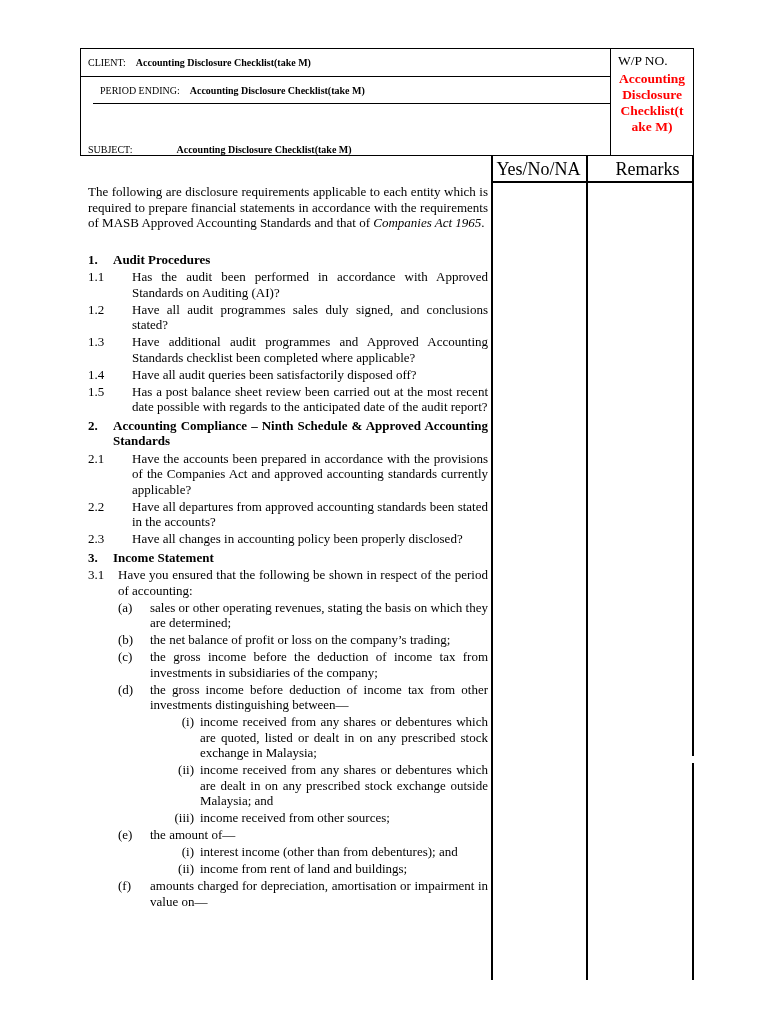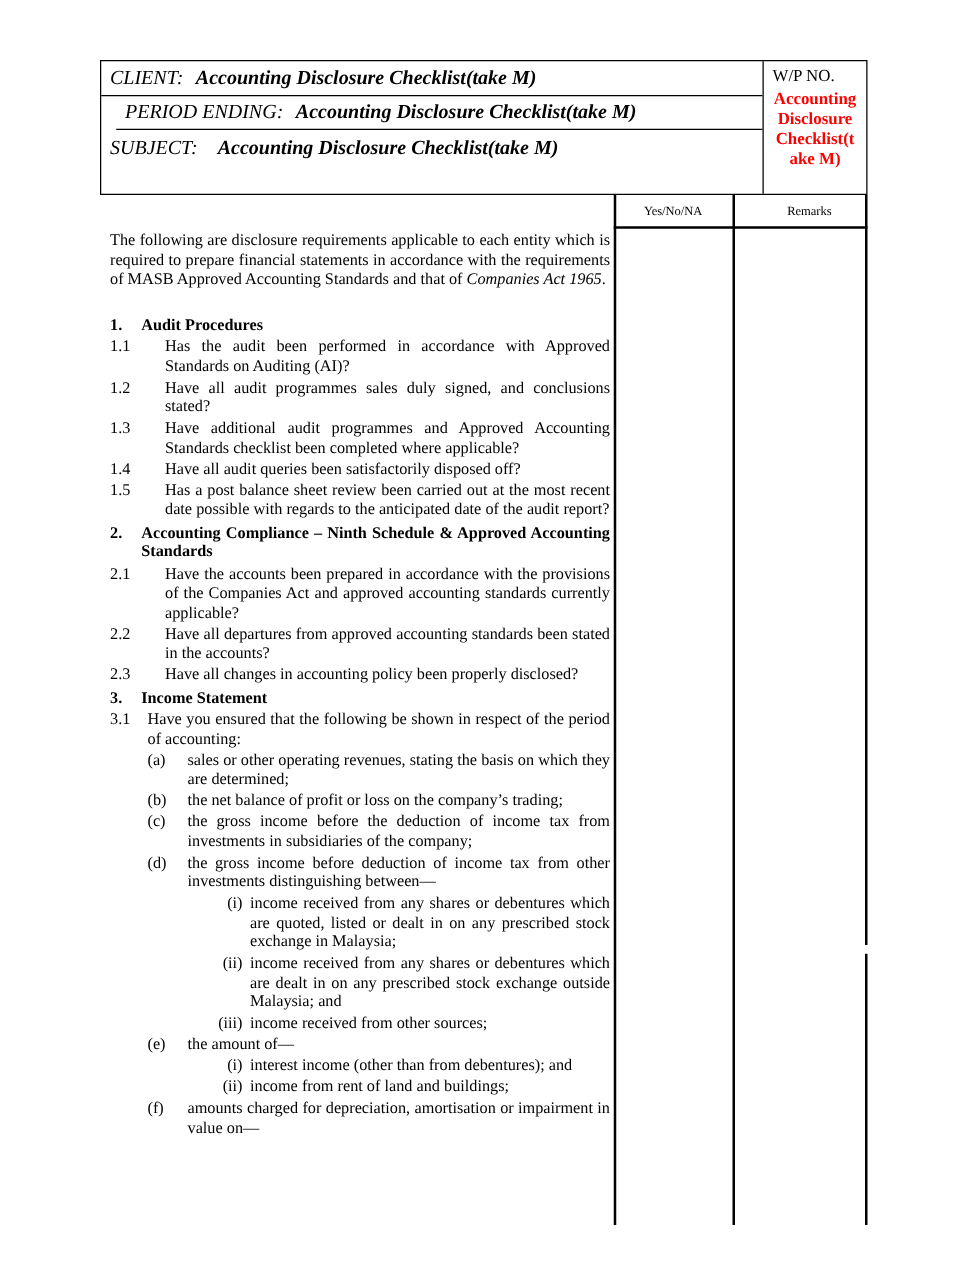--- a/index.html
+++ b/index.html
@@ -10,39 +10,39 @@
     color:#000;
   }
   .page { position:relative; width:768px; height:1024px; overflow:hidden; background:#fff; }
 
   
   .htable {
     position:absolute; left:80px; top:48px; width:614px; height:108px;
     border:1.5px solid #000; display:flex; background:#fff;
   }
   .hleft { width:530px; border-right:1.5px solid #000; display:flex; flex-direction:column; }
-  .hrow { display:flex; align-items:center; padding-left:7px; font-size:16px; border-bottom:1.5px solid #000;font-style:italic; }
+  .hrow { display:flex; align-items:center; padding-left:7px; font-size:10px; border-bottom:1.5px solid #000; }
   .hrow.r1 { height:28px; }
   .hrow.r2 { height:27px;margin-left:12px; }
-  .hrow.r3 { flex:1; border-bottom:none; align-items:flex-start; padding-top:6px; }
+  .hrow.r3 { flex:1; border-bottom:none; align-items:flex-end; padding-top:6px;gap:28px; }
   .hval { font-weight:bold; margin-left:10px; white-space:nowrap; }
   .hrow.r3 .hval { margin-left:16px; }
   .hright { flex:1; font-size:13.5px; }
   .wp-label { padding:4px 0 0 7px; }
   .wp-red {
     width:66px; margin:2px auto 0; text-align:center; font-weight:bold;
     color:#FF0000; overflow-wrap:break-word; word-wrap:break-word; line-height:16px; font-size:13.5px;
   }
 
   
   .vline { position:absolute; width:1.5px; background:#000; }
   .hline { position:absolute; height:1.5px; background:#000; }
   .colhead {
     position:absolute; top:156px; height:26px; display:flex;
-    align-items:center; justify-content:center; font-size:10px;
+    align-items:center; justify-content:center; font-size:18px;
   }
 
   
   .body-text {
     position:absolute; left:88px; top:184px; width:400px;
     font-size:13px; line-height:15.5px; text-align:justify;
   }
   .intro { margin-bottom:21px; }
   .row { display:flex; margin-bottom:1.5px; }
   .row .num { flex:none; }

